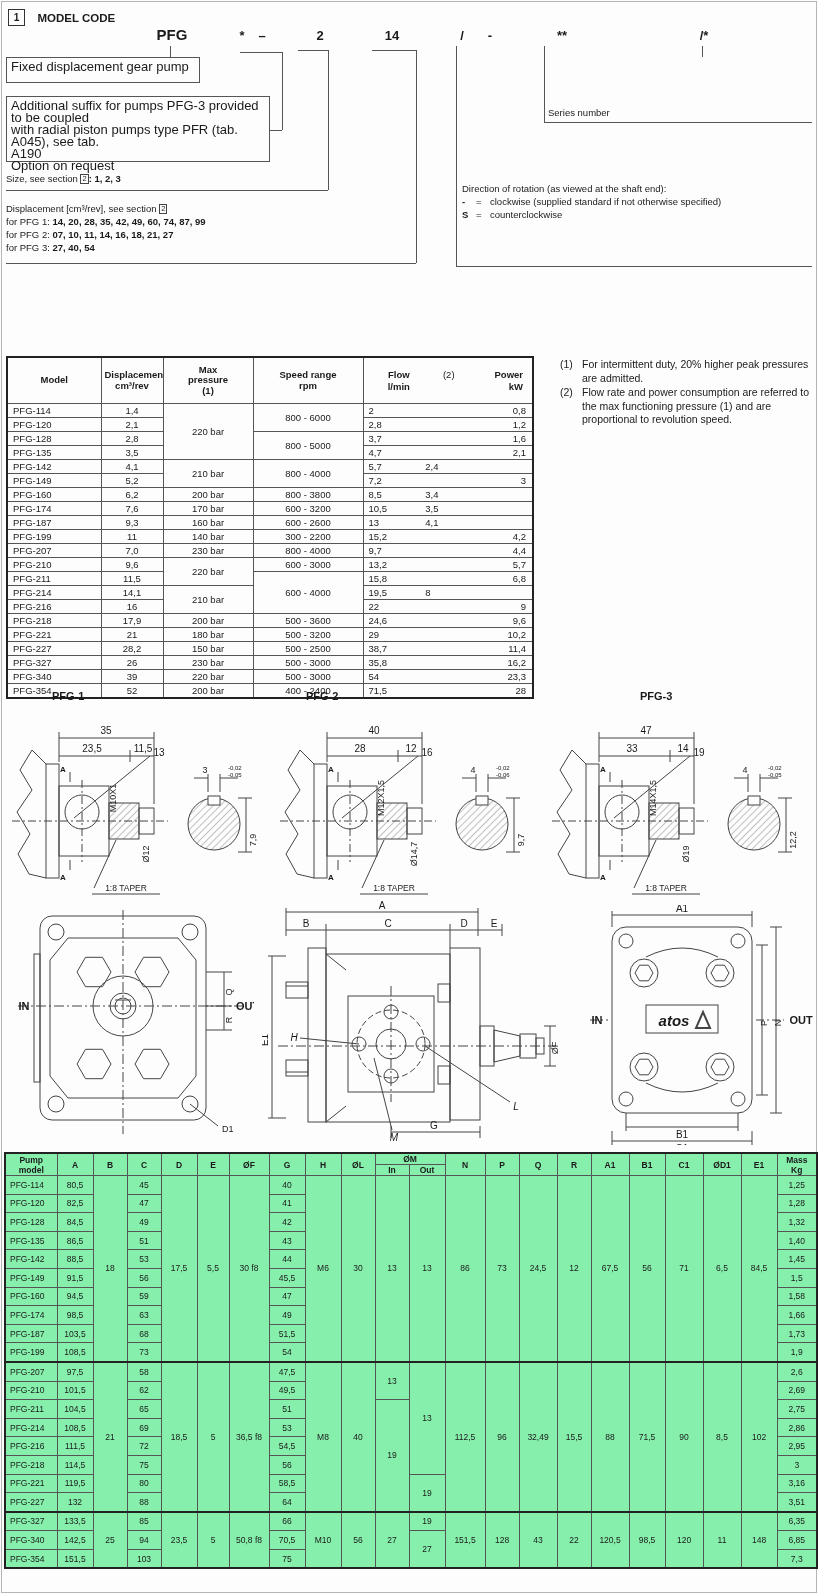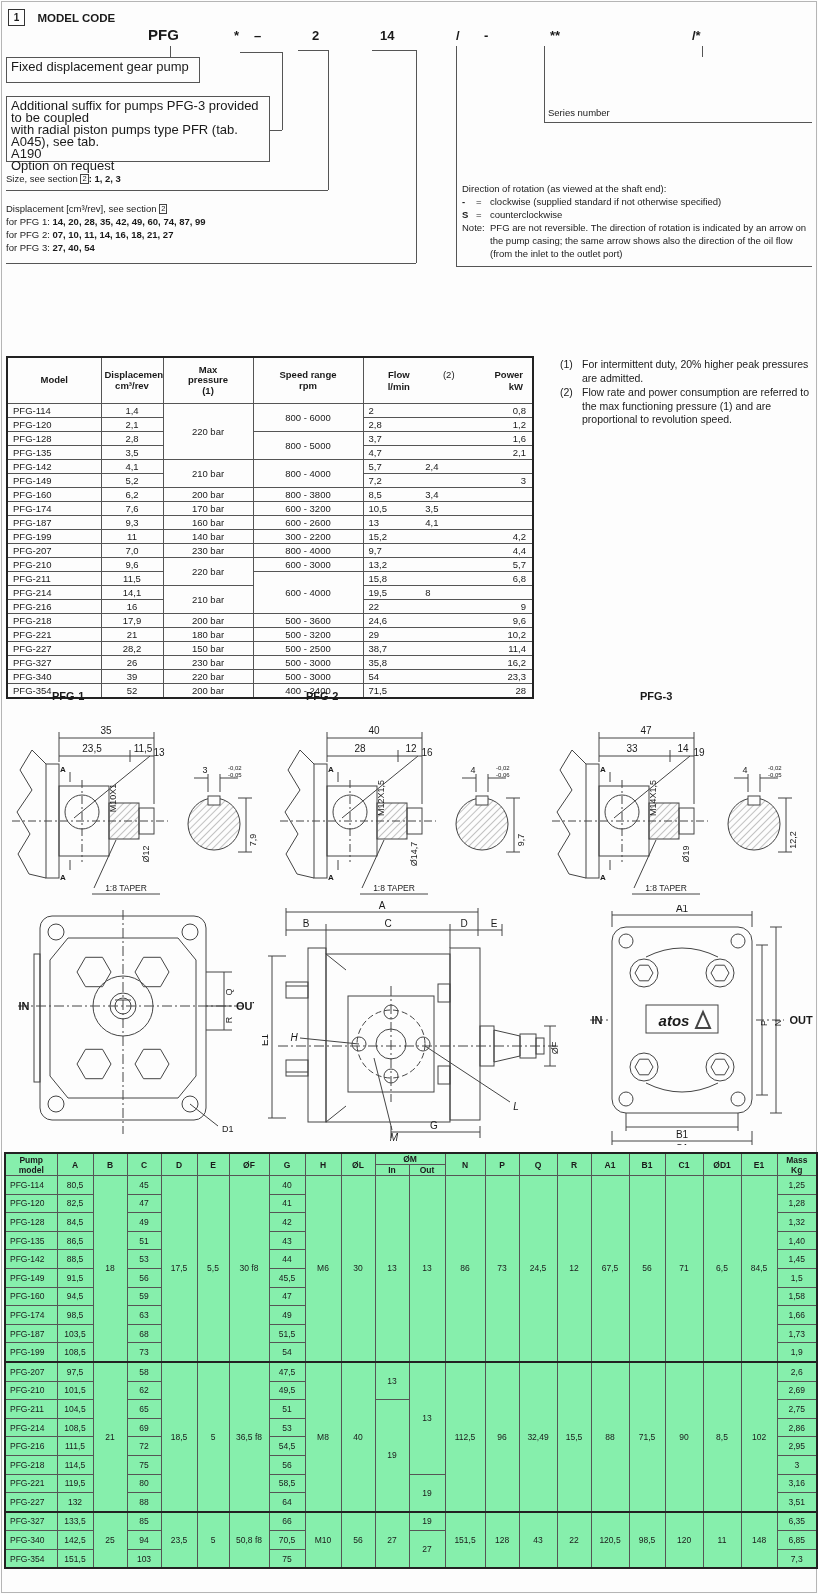--- a/index.html
+++ b/index.html
@@ -3,21 +3,21 @@
 <meta charset="utf-8">
 <style>
   html,body{margin:0;padding:0;background:#ffffff;}
   .page{position:relative;width:818px;height:1594px;background:#fdfdfd;
         font-family:"Liberation Sans",sans-serif;color:#1a1a1a;overflow:hidden;}
   .frame{position:absolute;inset:1px;border:1px solid #b5b5b5;pointer-events:none;}
   .abs{position:absolute;}
   .numbox{display:inline-block;border:1px solid #333;width:15px;height:15px;line-height:15px;
           text-align:center;font-weight:bold;font-size:10px;vertical-align:middle;}
   .sec-title{font-weight:bold;font-size:11.5px;margin-left:8px;vertical-align:middle;}
-  .tok{position:absolute;font-weight:bold;font-size:13px;}
+  .tok{position:absolute;font-weight:bold;font-size:13px;text-align:center;}
   .tok-main{font-size:15px;}
   .lblbox{position:absolute;border:1px solid #555;font-size:13px;padding:3px 4px;background:#fdfdfd;
           white-space:pre-line;line-height:12px;}
   .plain{position:absolute;font-size:9.5px;line-height:13px;}
   .vl{position:absolute;border-left:1px solid #555;width:0;}
   .hl{position:absolute;border-top:1px solid #555;height:0;}
   .refbox{display:inline-block;border:1px solid #444;font-size:7.5px;line-height:8px;padding:0 1px;
           vertical-align:1px;}
   b{font-weight:bold;}
   table{border-collapse:collapse;table-layout:fixed;}
@@ -116,24 +116,20 @@
     <div>Direction of rotation (as viewed at the shaft end):</div>
     <div style="display:flex;">
       <b style="width:14px;">-</b>
         <span style="width:14px;">=</span>
         <span>clockwise (supplied standard if not otherwise specified)</span>
     </div>
     <div style="display:flex;">
       <b style="width:14px;">S</b>
         <span style="width:14px;">=</span>
         <span>counterclockwise</span>
-    </div>
-    <div style="display:flex;">
-      <span style="width:28px;flex:none;">Note:</span>
-        <span>PFG are not reversible. The direction of rotation is indicated by an arrow on the pump casing; the same arrow shows also the direction of the oil flow (from the inlet to the outlet port)</span>
     </div>
   </div>
 
 
   <table id="op-table">
     <colgroup>
         <col style="width:94px">
         <col style="width:62px">
         <col style="width:90px">
         <col style="width:110px">

